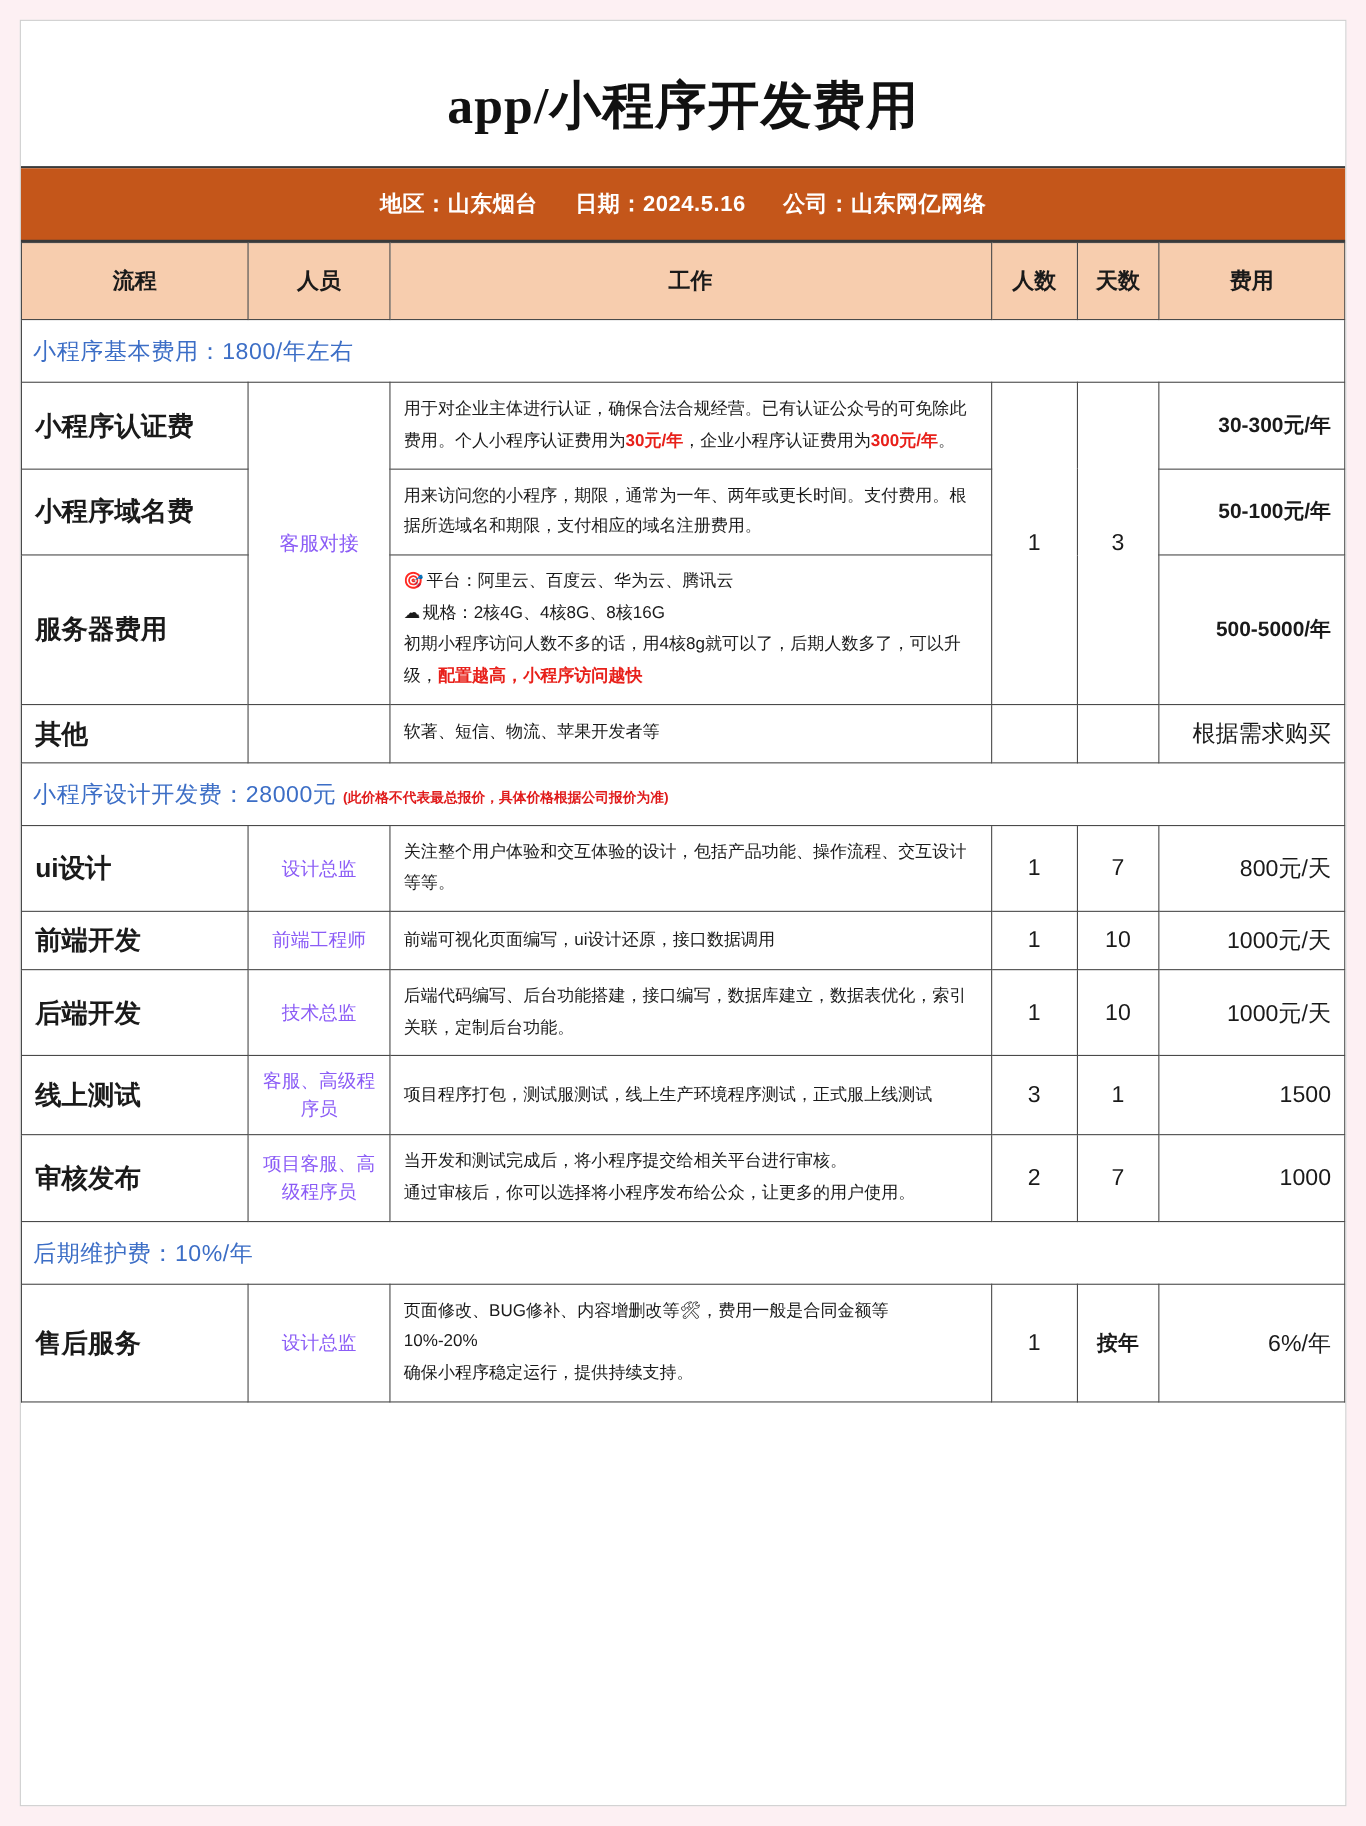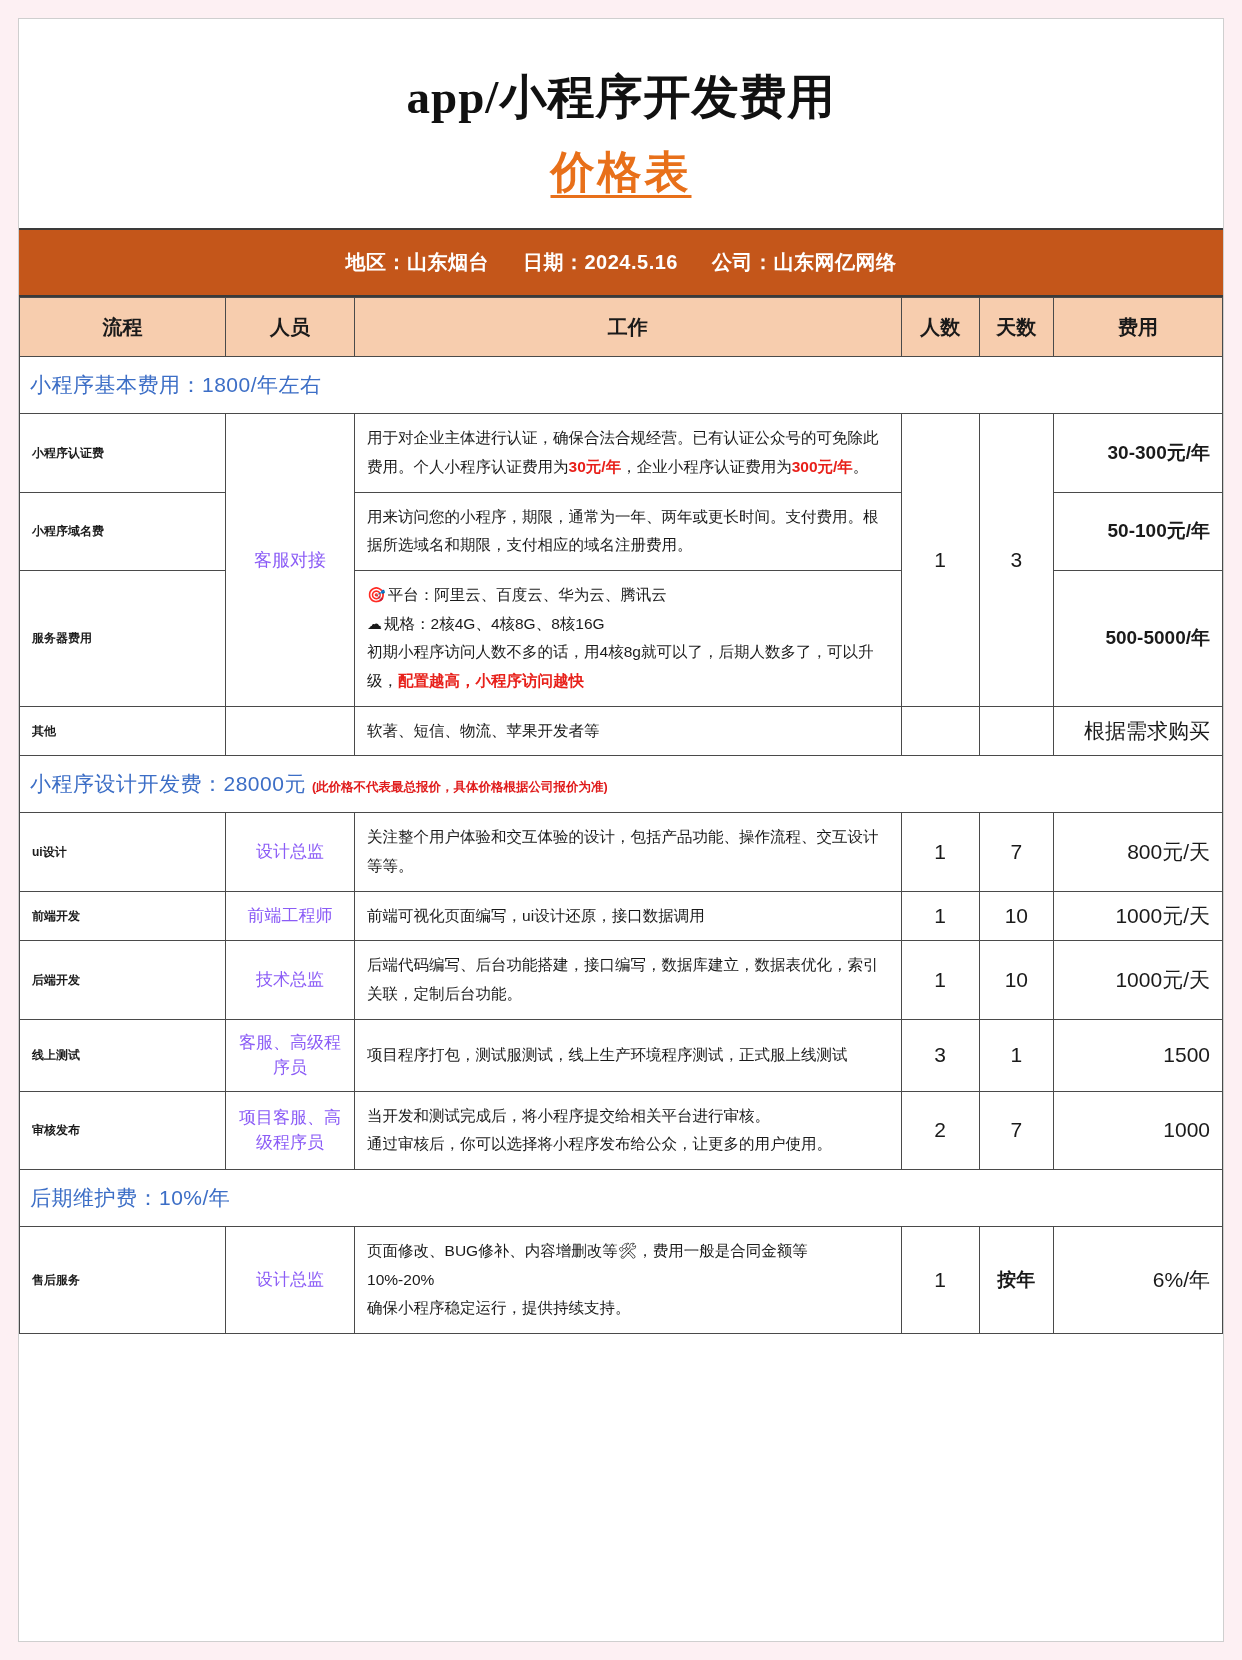--- a/index.html
+++ b/index.html
@@ -66,21 +66,21 @@
     border: 1px solid #4a4a4a;
     vertical-align: middle;
     padding: 10px 12px;
   }
   thead th {
     background: #f7cdae;
     font-size: 20px;
     font-weight: bold;
     color: #1a1a1a;
     text-align: center;
-    height: 59px;
+    height: 70px;
     border-top: none;
   }
   .col-flow   { width: 195px; }
   .col-people { width: 122px; }
   .col-work   { width: 517px; }
   .col-num    { width: 74px; }
   .col-days   { width: 70px; }
   .col-fee    { width: 160px; }
 
   tr.section-row td {
@@ -97,21 +97,21 @@
     letter-spacing: 0.5px;
     display: inline;
   }
   .section-note {
     color: #e01b1b;
     font-size: 12.5px;
     font-weight: bold;
     margin-left: 6px;
   }
   td.flow-cell {
-    font-size: 12px;
+    font-size: 24px;
     font-weight: bold;
     color: #1a1a1a;
     text-align: left;
     padding-left: 14px;
   }
   td.people-cell {
     font-size: 17px;
     color: #8b5cf6;
     text-align: center;
     font-weight: normal;
@@ -141,21 +141,20 @@
   .red { color: #e8201a; font-weight: bold; }
   .emoji { font-size: 15px; margin-right: 2px; }
 </style>
 </head>
 <body>
 
 <div class="page-frame">
 
   <div class="title-block">
     <div class="main-title">app/小程序开发费用</div>
-    <div class="sub-title">价格表</div>
   </div>
 
   <div class="meta-bar">
     <span>地区：山东烟台</span>
     <span>日期：2024.5.16</span>
     <span>公司：山东网亿网络</span>
   </div>
 
   <table class="price-table">
     <colgroup>

